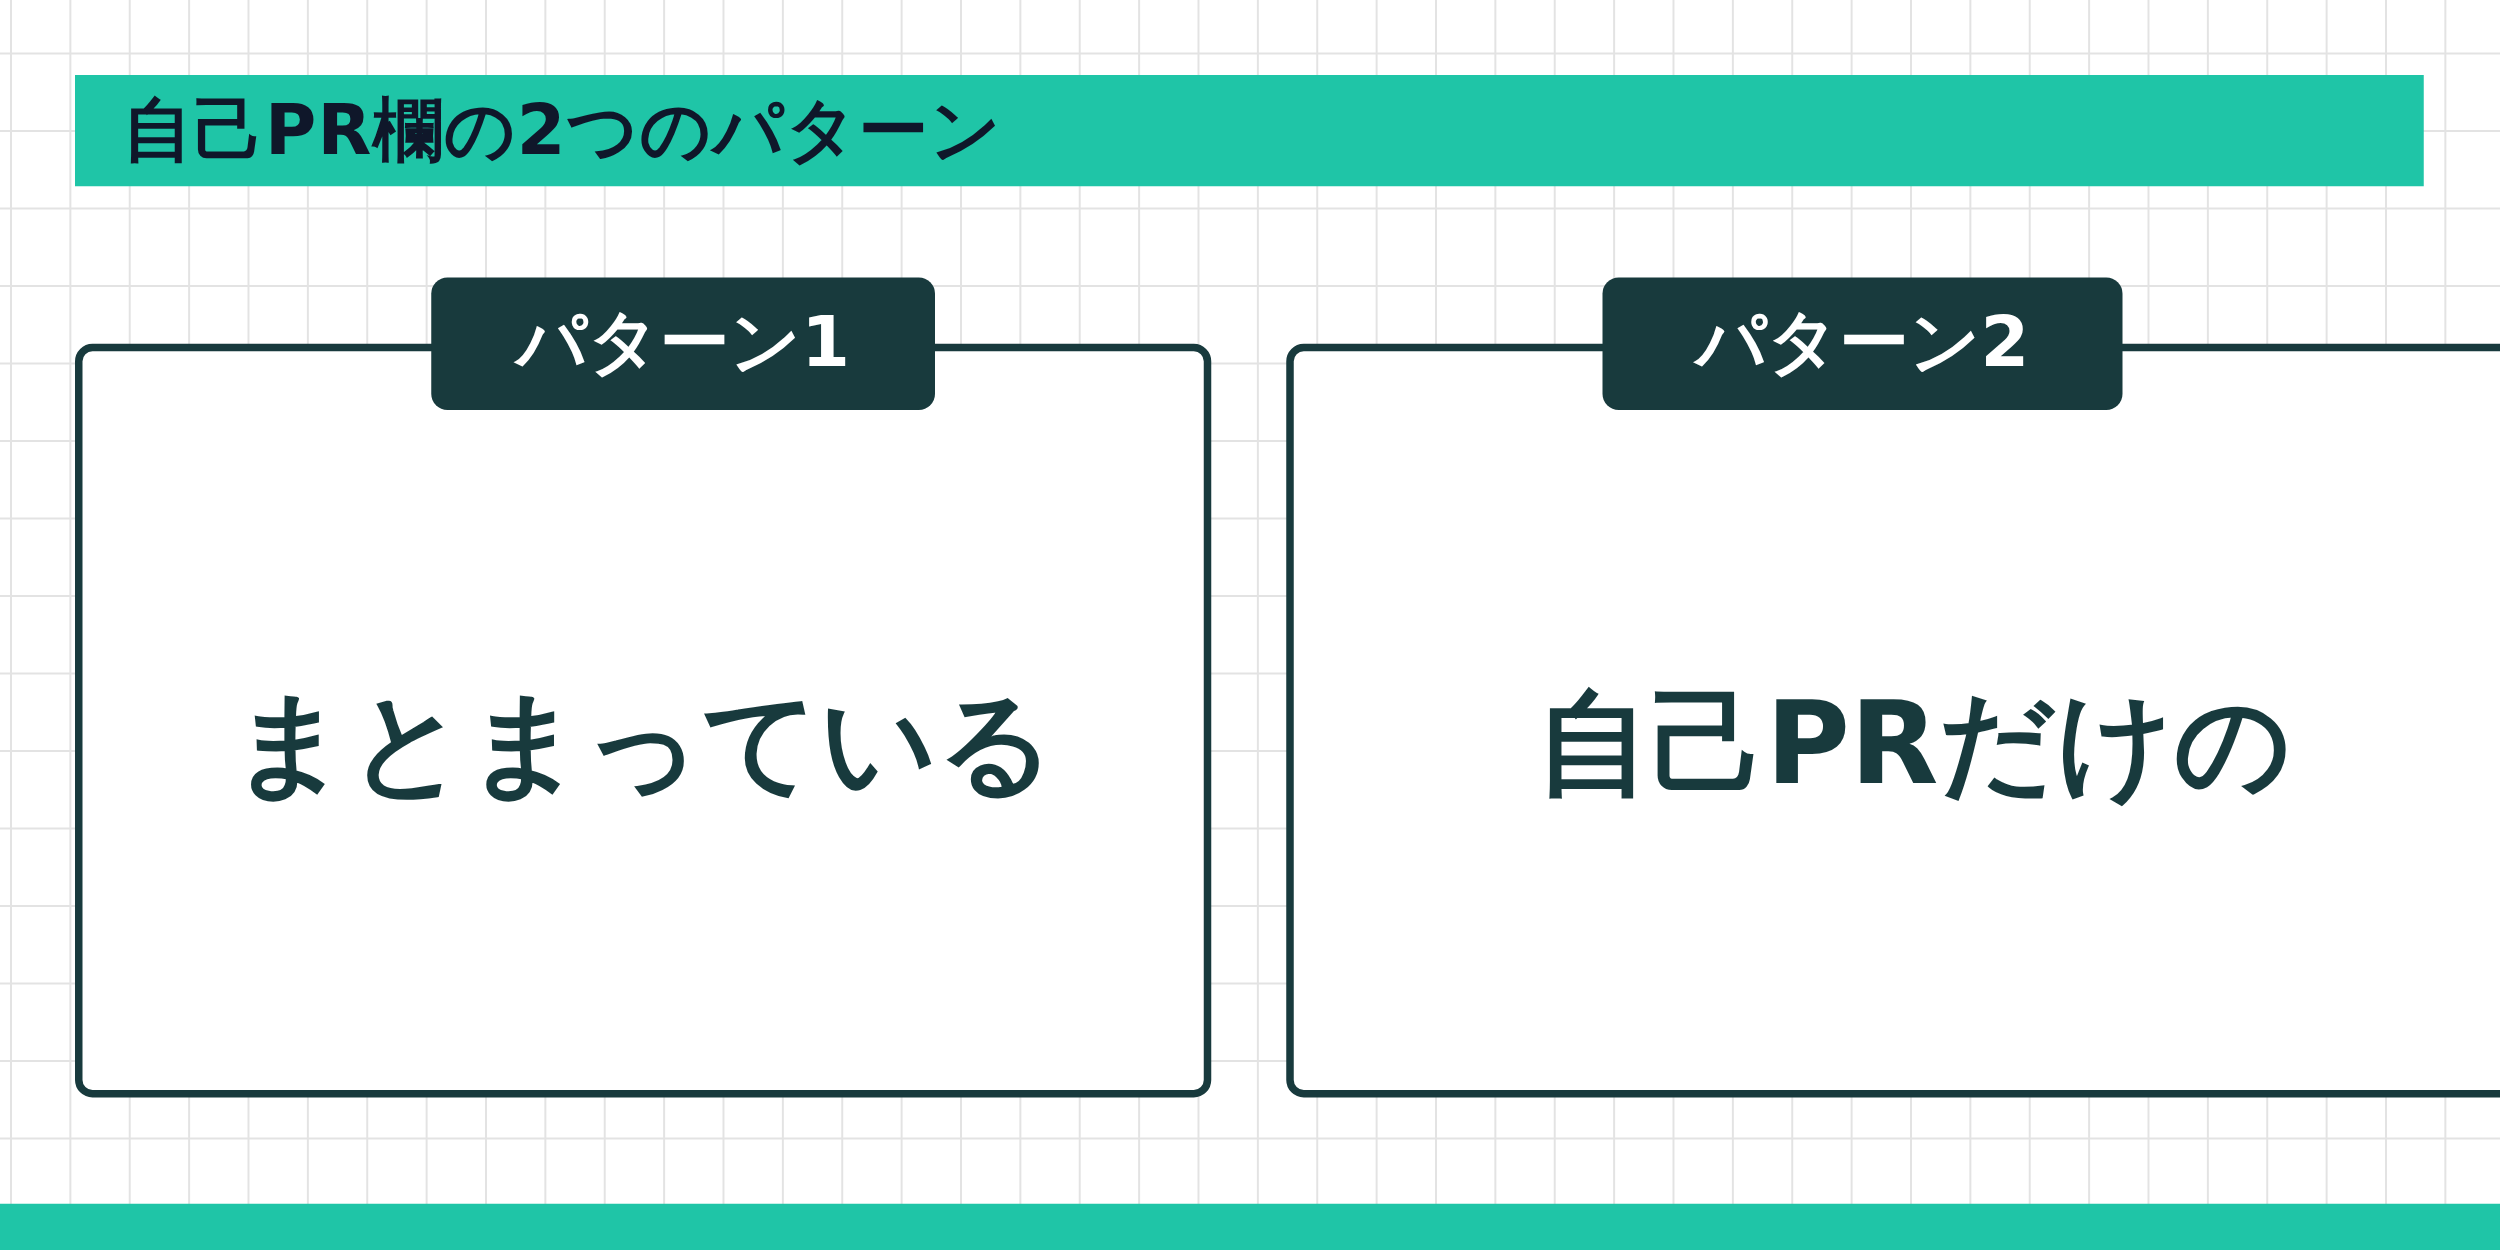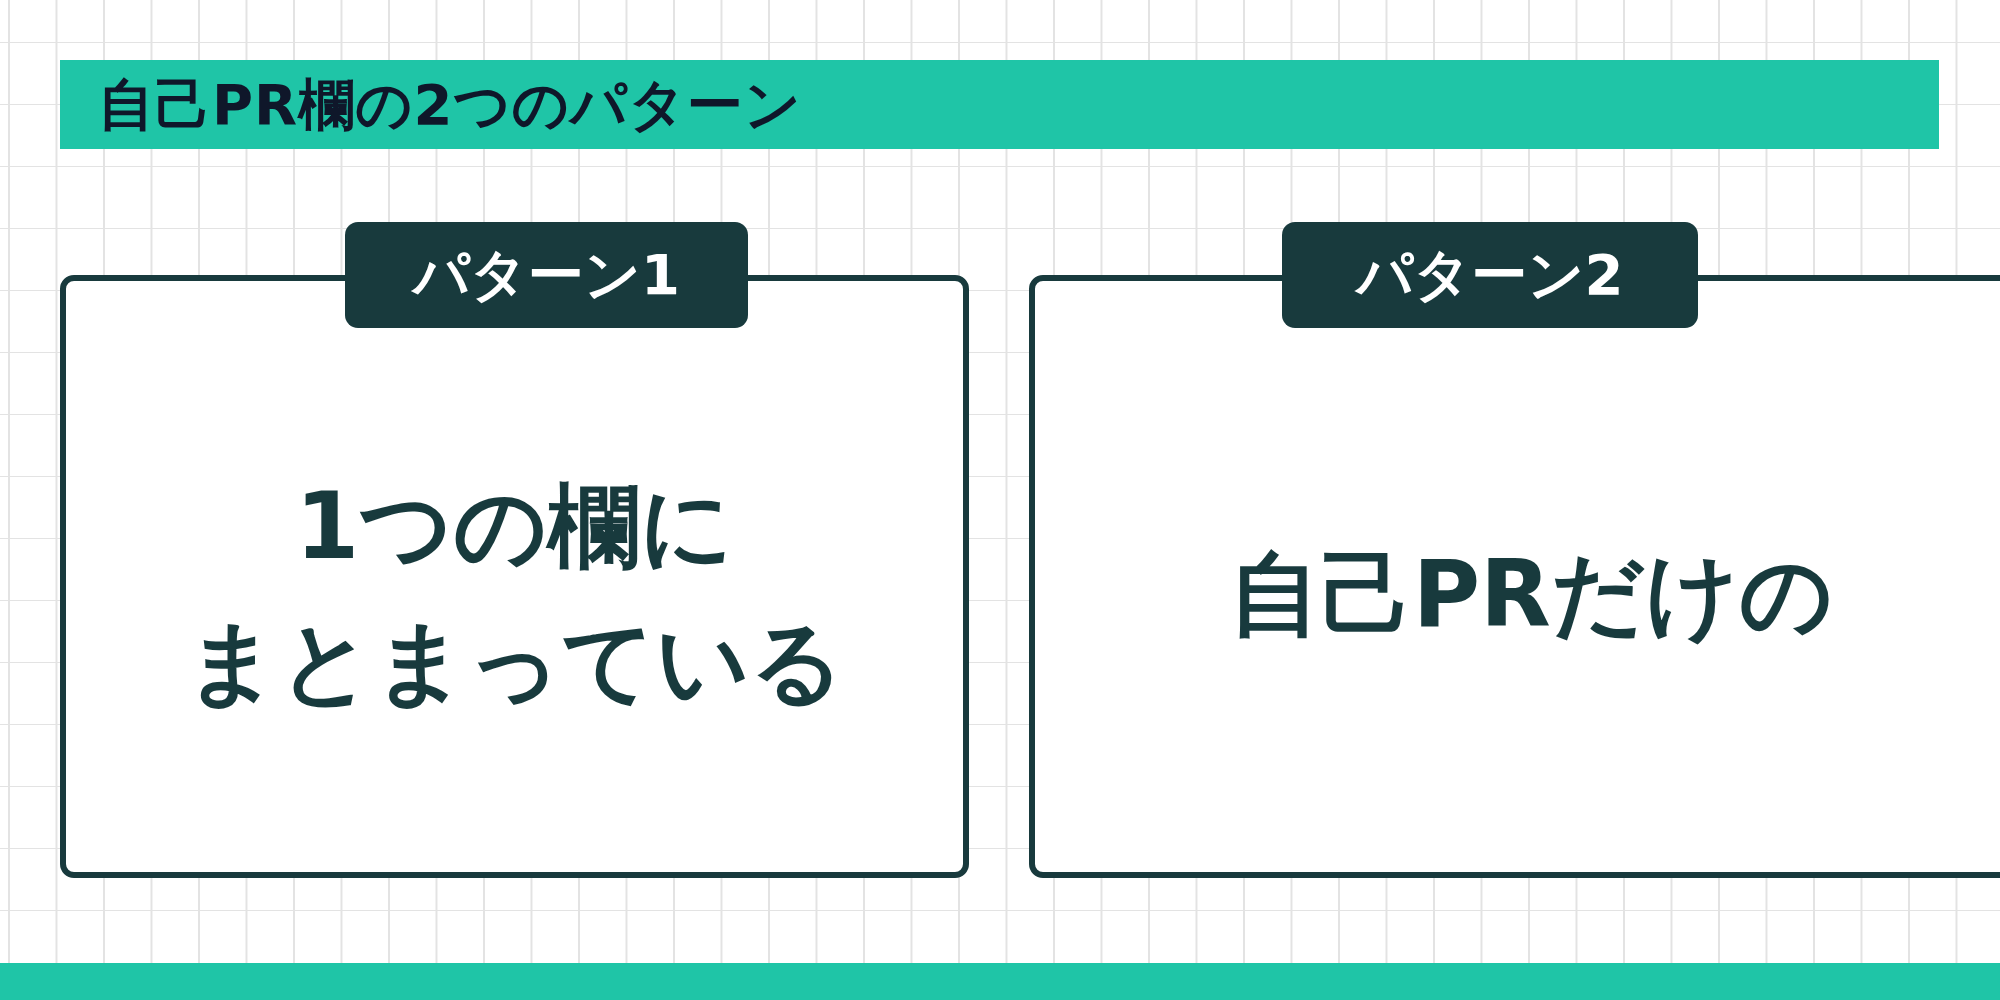--- a/index.html
+++ b/index.html
@@ -90,21 +90,20 @@
   </style>
 </head>
 <body>
 
 <div class="header-bar">
   <span class="header-title">自己PR欄の2つのパターン</span>
 </div>
 
 <div class="card card-1">
   <div class="card-lines">
-    <div class="card-line">1つの欄に</div>
     <div class="card-line">まとまっている</div>
   </div>
 </div>
 <div class="tab tab-1">
   <span>パターン1</span>
 </div>
 
 <div class="card card-2">
   <div class="card-lines">
     <div class="card-line">自己PRだけの</div>

